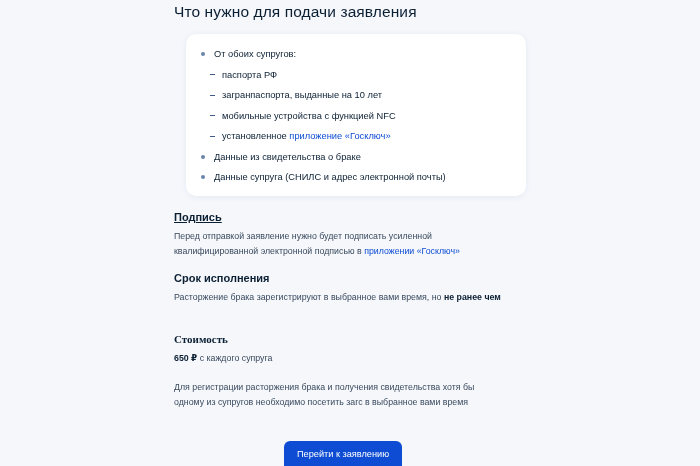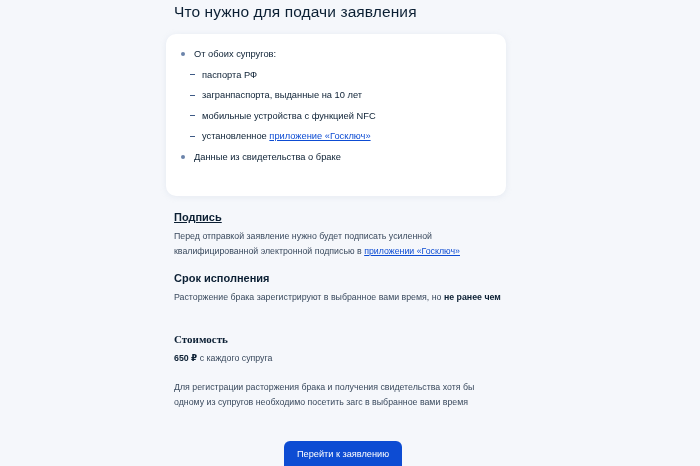--- a/index.html
+++ b/index.html
@@ -9,42 +9,42 @@
     font-family: "Liberation Sans", "DejaVu Sans", sans-serif;
     color: #0b1f33;
   }
   .page { position: relative; width: 700px; height: 466px; }
   .title {
     position: absolute; left: 174px; top: 3px;
     font-size: 15.5px; font-weight: 500; color: #0b1f33;
     letter-spacing: 0.1px;
   }
   .card {
-    position: absolute; left: 166px; top: 34px;
+    position: absolute; left: 186px; top: 34px;
     width: 340px; height: 162px;
     background: #ffffff; border-radius: 10px;
     box-shadow: 0 1px 6px rgba(160,175,200,0.18);
   }
   .list { position: absolute; left: 14px; top: 14px; }
   .li {
     position: relative; height: 20.5px;
     font-size: 9.3px; line-height: 12px; color: #0b1f33;
     white-space: nowrap;
   }
   .li.bullet { padding-left: 14px; }
   .li.sub { padding-left: 22px; }
   .dot {
     position: absolute; left: 1px; top: 4px;
     width: 4px; height: 4px; border-radius: 50%; background: #6b84aa;
   }
   .dash {
     position: absolute; left: 10px; top: 5.5px;
     width: 5px; height: 1.4px; background: #3e5a85;
   }
-  .link { color: #0d4cd3; text-decoration: underline; }
+  .link { color: #0d4cd3; }
   .section-title {
     position: absolute; left: 174px;
     font-size: 11px; font-weight: 700; color: #0b1f33;
   }
   .text {
     position: absolute; left: 174px; width: 340px;
     font-size: 8.8px; line-height: 14.5px; color: #3a4a5e;
   }
   .text b { color: #0b1f33; font-weight: 700; }
   .btn {
@@ -82,20 +82,24 @@
         <span>мобильные устройства с функцией NFC</span>
       </div>
       <div class="li sub">
         <span class="dash"></span>
         <span>установленное </span><a class="link">приложение «Госключ»</a>
       </div>
       <div class="li bullet">
         <span class="dot"></span>
         <span>Данные из свидетельства о браке</span>
       </div>
+      <div class="li bullet">
+        <span class="dot"></span>
+        <span>Данные супруга (СНИЛС и адрес электронной почты)</span>
+      </div>
     </div>
   </div>
 
   <div class="section-title" style="top:211px;text-decoration:underline;">Подпись</div>
   <div class="text" style="top:229px;">
     <div>Перед отправкой заявление нужно будет подписать усиленной</div>
     <div><span>квалифицированной электронной подписью в </span><a class="link">приложении «Госключ»</a></div>
   </div>
 
   <div class="section-title" style="top:272px;">Срок исполнения</div>

